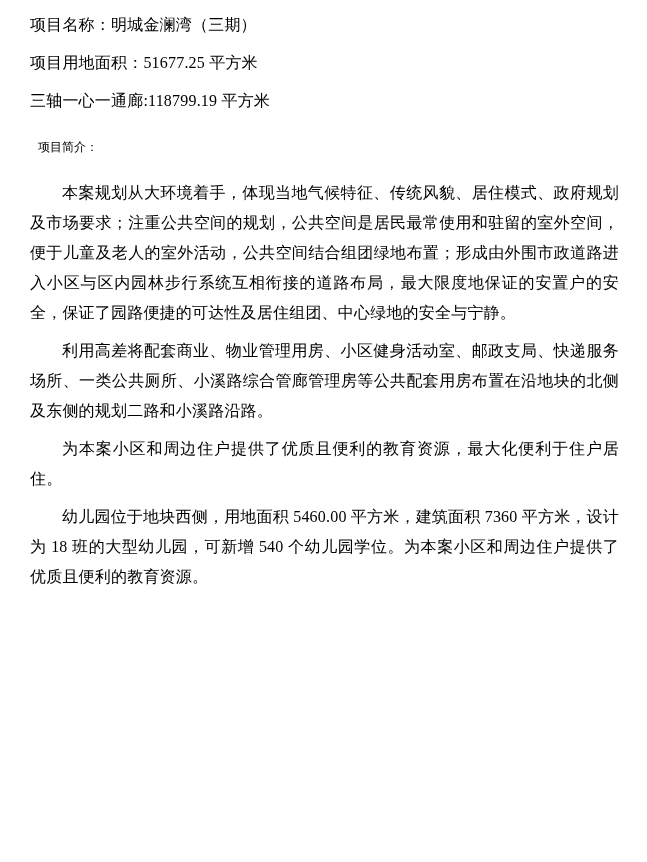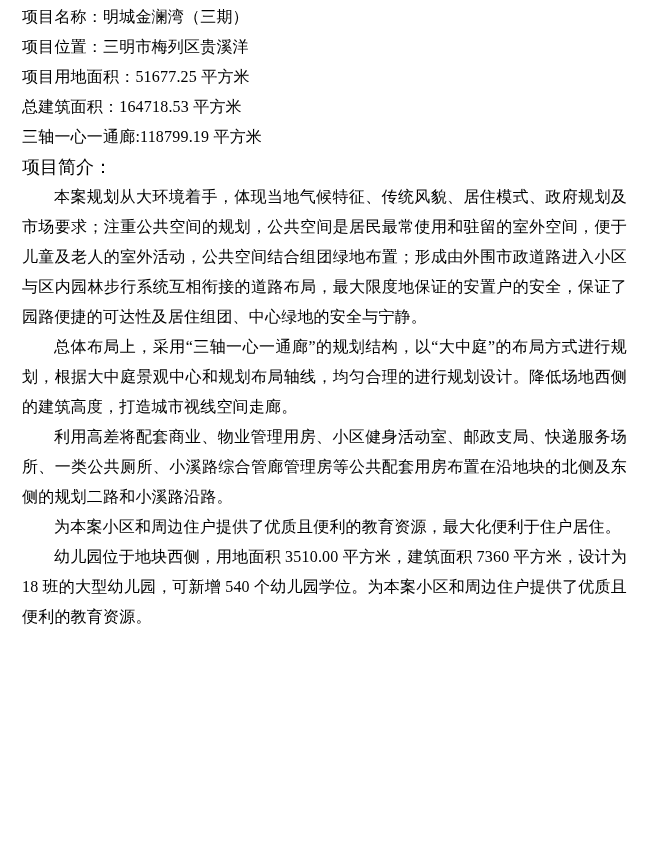--- a/index.html
+++ b/index.html
@@ -16,63 +16,60 @@
     font-size: 16px;
   }
   .page {
     box-sizing: border-box;
     width: 647px;
     height: 862px;
     padding: 2px 20px 0 22px;
     background: #ffffff;
   }
   .line, .para {
-    margin: 0;
+    margin: 8px;
     padding: 0;
     line-height: 30px;
     letter-spacing: 0.2px;
     white-space: normal;
   }
   .para {
     text-align: justify;
   }
   .para.indent {
     text-indent: 2em;
   }
   .heading {
-    margin: 0;
+    margin: 16px;
     line-height: 30px;
     font-weight: normal;
-    font-size: 18px;
+    font-size: 12px;
   }
 </style>
 </head>
 <body>
 
 <div class="page">
 
   <p class="line">项目名称：明城金澜湾（三期）</p>
 
-  <p class="line">项目位置：三明市梅列区贵溪洋</p>
 
   <p class="line">项目用地面积：51677.25 平方米</p>
 
 
-  <p class="line">总建筑面积：164718.53 平方米</p>
 
   <p class="line">三轴一心一通廊:118799.19 平方米</p>
 
 
   <h2 class="heading">项目简介：</h2>
 
 
   <p class="para indent">本案规划从大环境着手，体现当地气候特征、传统风貌、居住模式、政府规划及市场要求；注重公共空间的规划，公共空间是居民最常使用和驻留的室外空间，便于儿童及老人的室外活动，公共空间结合组团绿地布置；形成由外围市政道路进入小区与区内园林步行系统互相衔接的道路布局，最大限度地保证的安置户的安全，保证了园路便捷的可达性及居住组团、中心绿地的安全与宁静。</p>
 
-  <p class="para indent">总体布局上，采用“三轴一心一通廊”的规划结构，以“大中庭”的布局方式进行规划，根据大中庭景观中心和规划布局轴线，均匀合理的进行规划设计。降低场地西侧的建筑高度，打造城市视线空间走廊。</p>
 
 
   <p class="para indent">利用高差将配套商业、物业管理用房、小区健身活动室、邮政支局、快递服务场所、一类公共厕所、小溪路综合管廊管理房等公共配套用房布置在沿地块的北侧及东侧的规划二路和小溪路沿路。</p>
 
   <p class="para indent">为本案小区和周边住户提供了优质且便利的教育资源，最大化便利于住户居住。</p>
 
-  <p class="para indent">幼儿园位于地块西侧，用地面积 3510.00 平方米，建筑面积 7360 平方米，设计为 18 班的大型幼儿园，可新增 540 个幼儿园学位。为本案小区和周边住户提供了优质且便利的教育资源。</p>
+  <p class="para indent">幼儿园位于地块西侧，用地面积 5460.00 平方米，建筑面积 7360 平方米，设计为 18 班的大型幼儿园，可新增 540 个幼儿园学位。为本案小区和周边住户提供了优质且便利的教育资源。</p>
 
 </div>
 
 </body></html>

